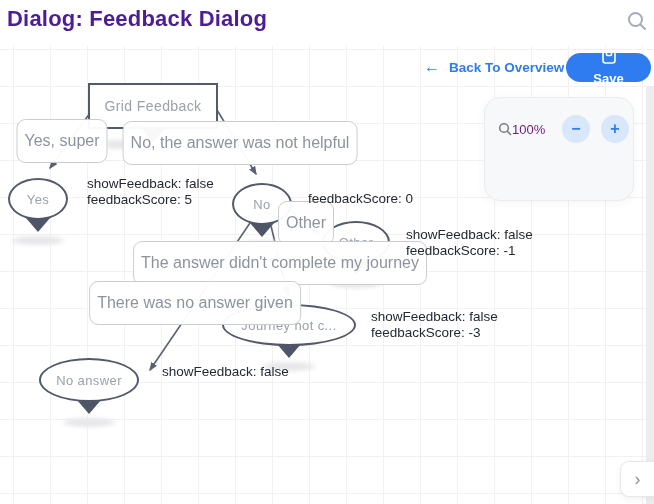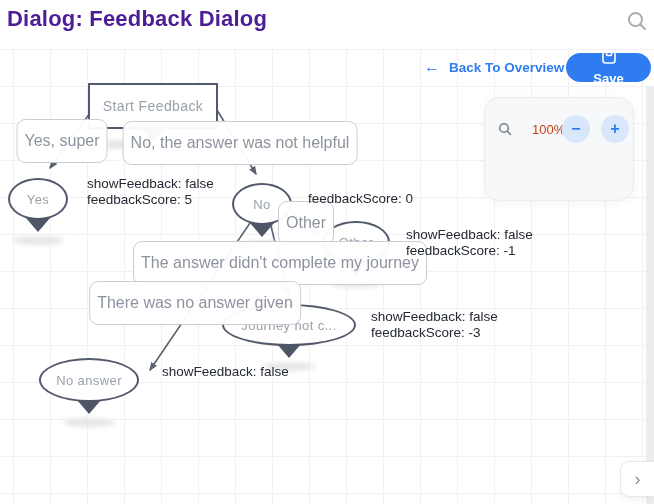--- a/index.html
+++ b/index.html
@@ -38,21 +38,21 @@
     color:#fff; font-size:13px; font-weight:700; font-family:"Liberation Sans",sans-serif;flex-direction:column;
   }
 
   
   .zoom-panel {
     position:absolute; left:484px; top:97px; width:150px; height:104px;
     background:#f7f8fa; border:1px solid #ebecef; border-radius:16px;
     box-shadow:0 2px 10px rgba(40,50,70,.05);
   }
   .zoom-row { position:absolute; left:13px; top:17px; width:124px; height:28px; display:flex; align-items:center; }
-  .zoom-level { color:#c2410c; font-size:13px; margin-left:20px; }
+  .zoom-level { color:#701a75; font-size:13px; margin-left:0; }
   .round-btn {
     width:28px; height:28px; border-radius:50%; border:none; cursor:pointer;
     background:#d9e7fb; color:#2e7cf0; font-size:16px; font-weight:700; line-height:1;
     display:flex; align-items:center; justify-content:center;
   }
   .round-btn.minus { position:absolute; left:64px; top:0; }
   .round-btn.plus  { position:absolute; left:103px; top:0; }
   .align-btn {
     position:absolute; left:13px; top:59px; width:120px; height:29px;
     background:#d9e7fb; border:none; border-radius:15px; cursor:pointer;
@@ -113,21 +113,21 @@
     </svg>
 
   <div id="flow-layer">
       <div class="node-shadow" style="left: 106px; top: 140px; width: 62px; height: 9px; border-radius: 5px;"></div>
       <div class="node-shadow" style="left: 12px; top: 236px; width: 52px; height: 9px;"></div>
       <div class="node-shadow" style="left: 236px; top: 241px; width: 52px; height: 9px;"></div>
       <div class="node-shadow" style="left: 330px; top: 279px; width: 52px; height: 9px;"></div>
       <div class="node-shadow" style="left: 263px; top: 362px; width: 52px; height: 9px;"></div>
       <div class="node-shadow" style="left: 63px; top: 418px; width: 52px; height: 9px;"></div>
       <div class="node rect" style="left: 88px; top: 83px; width: 130px; height: 46px;">
-        <span>Start Feedback</span>
+        <span>Grid Feedback</span>
       </div>
       <div class="handle" style="left: 141px; top: 128px;"></div>
       <div class="node ellipse" style="left: 8px; top: 178px; width: 60px; height: 42px;">
         <span>Yes</span>
       </div>
       <div class="handle" style="left: 26px; top: 218px;"></div>
       <div class="node ellipse" style="left: 232px; top: 183px; width: 60px; height: 42px;">
         <span>No</span>
       </div>
       <div class="handle" style="left: 250px; top: 223px;"></div>

